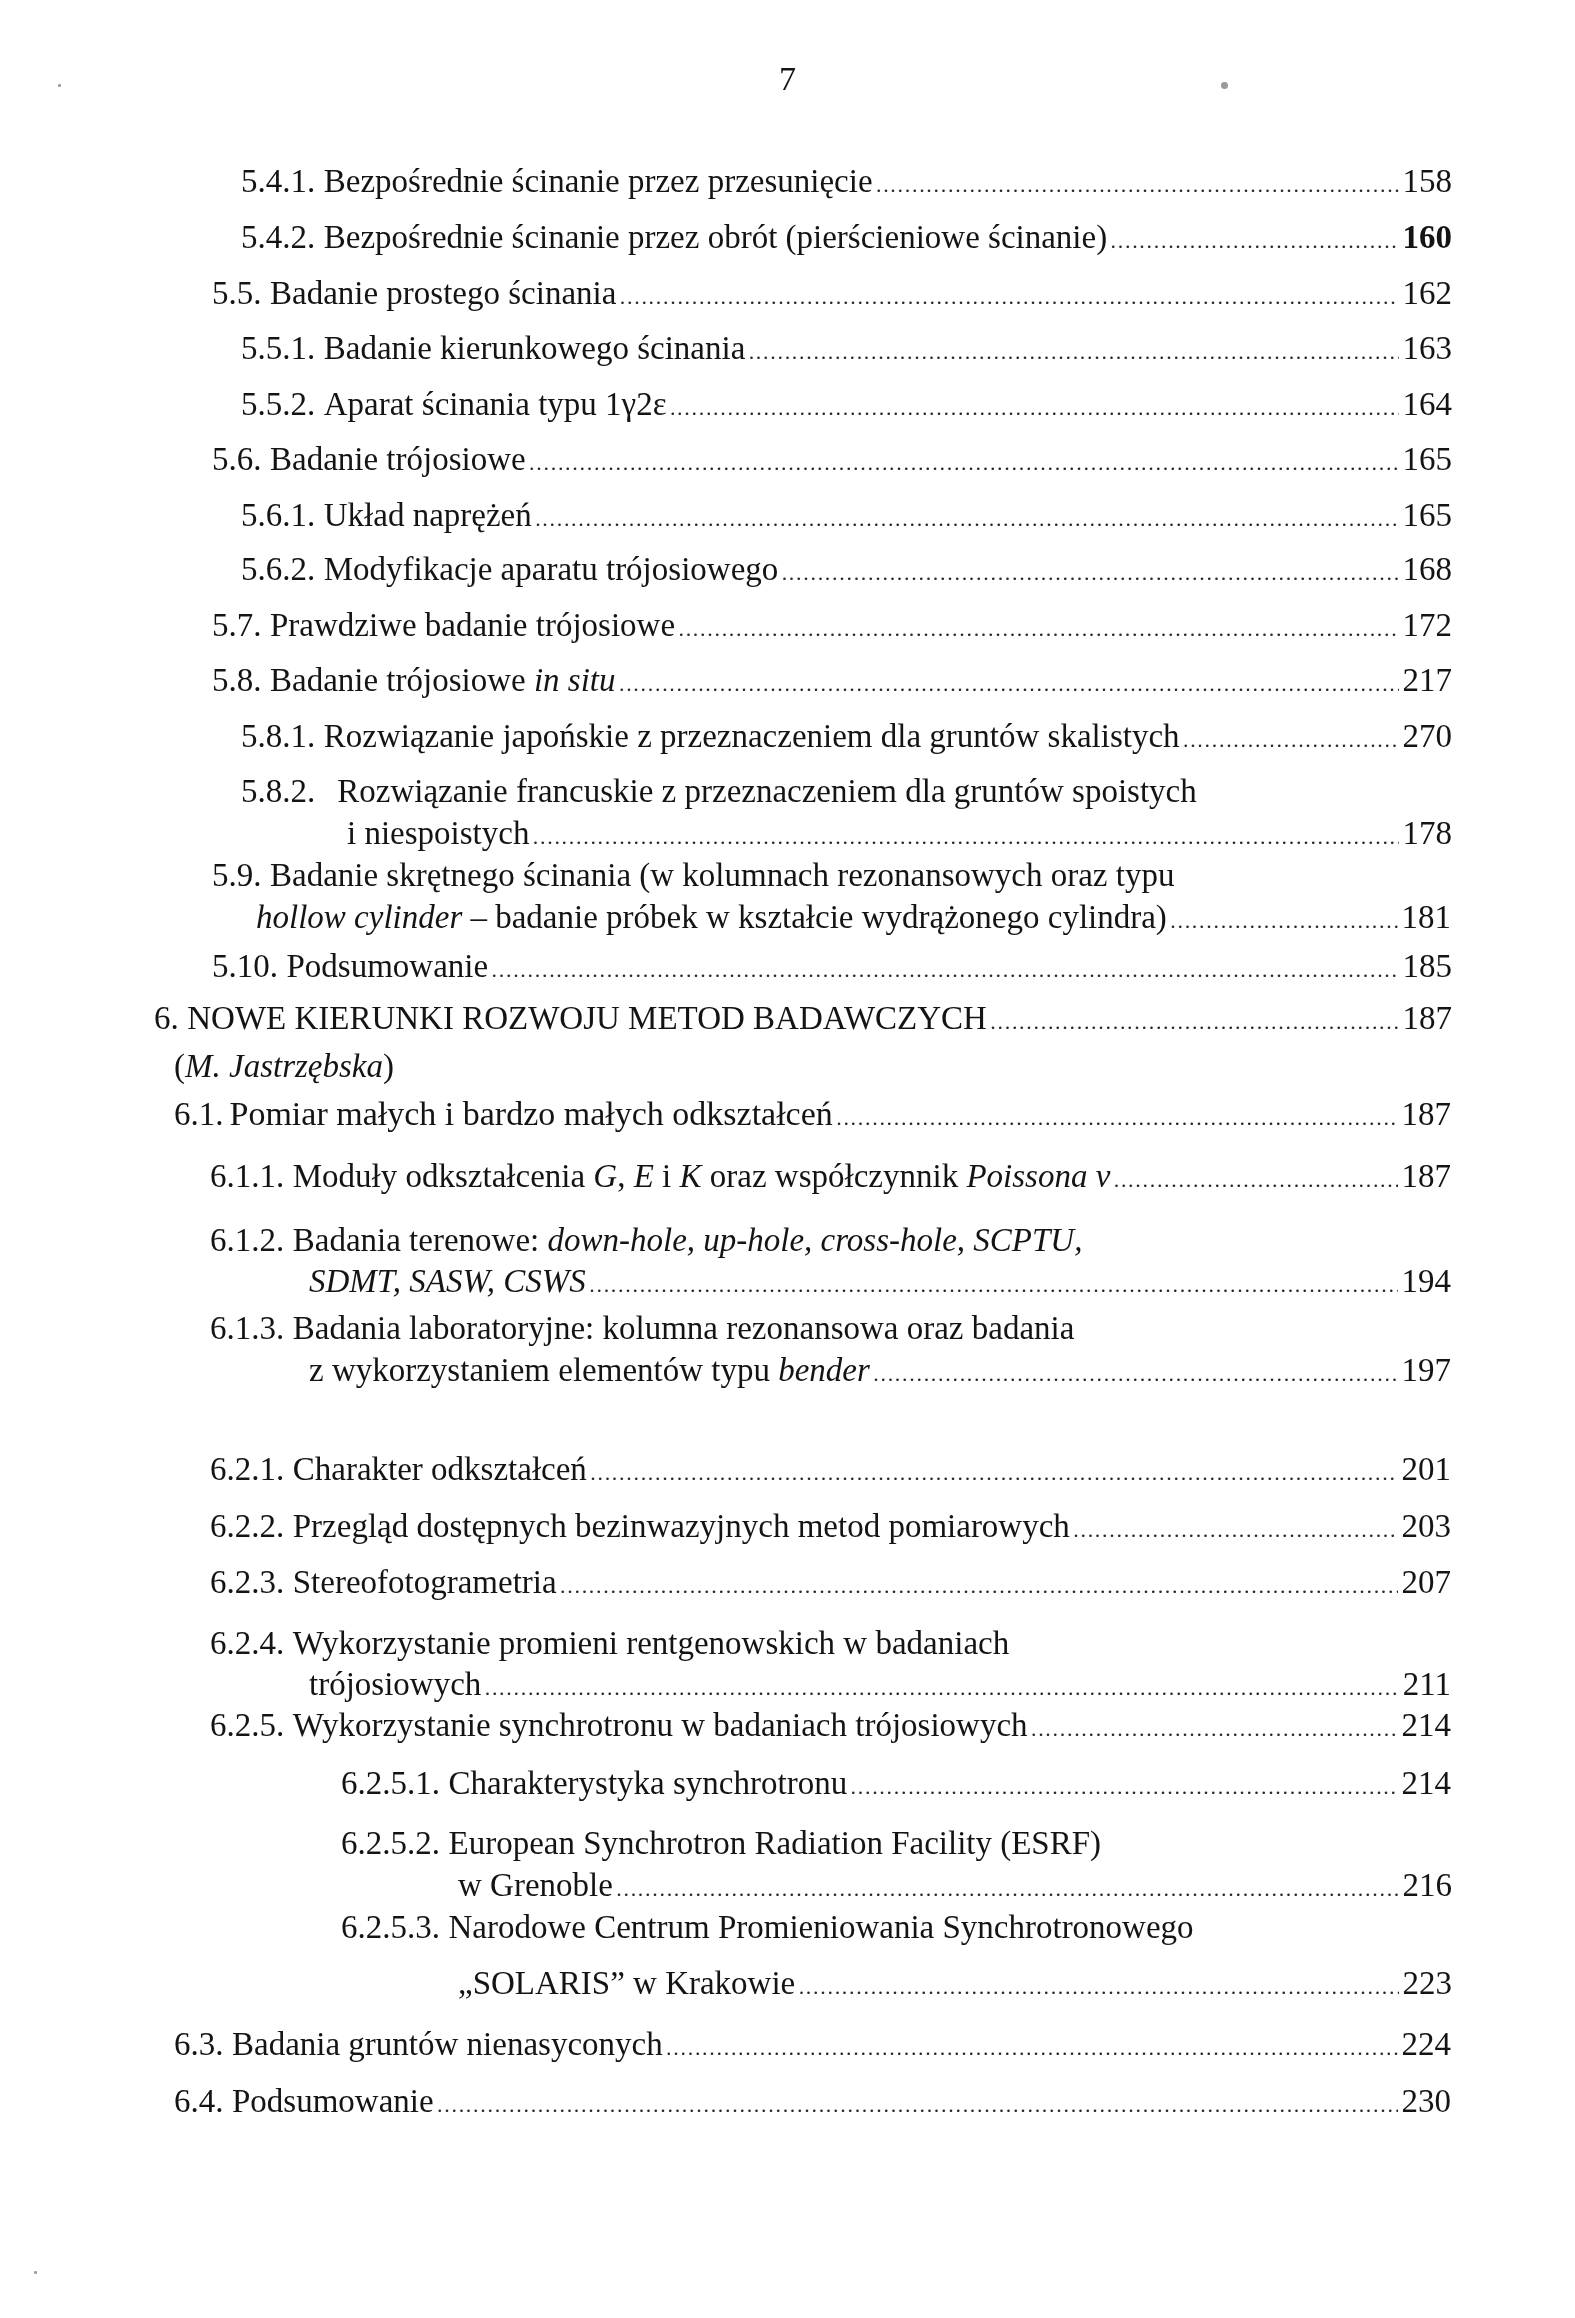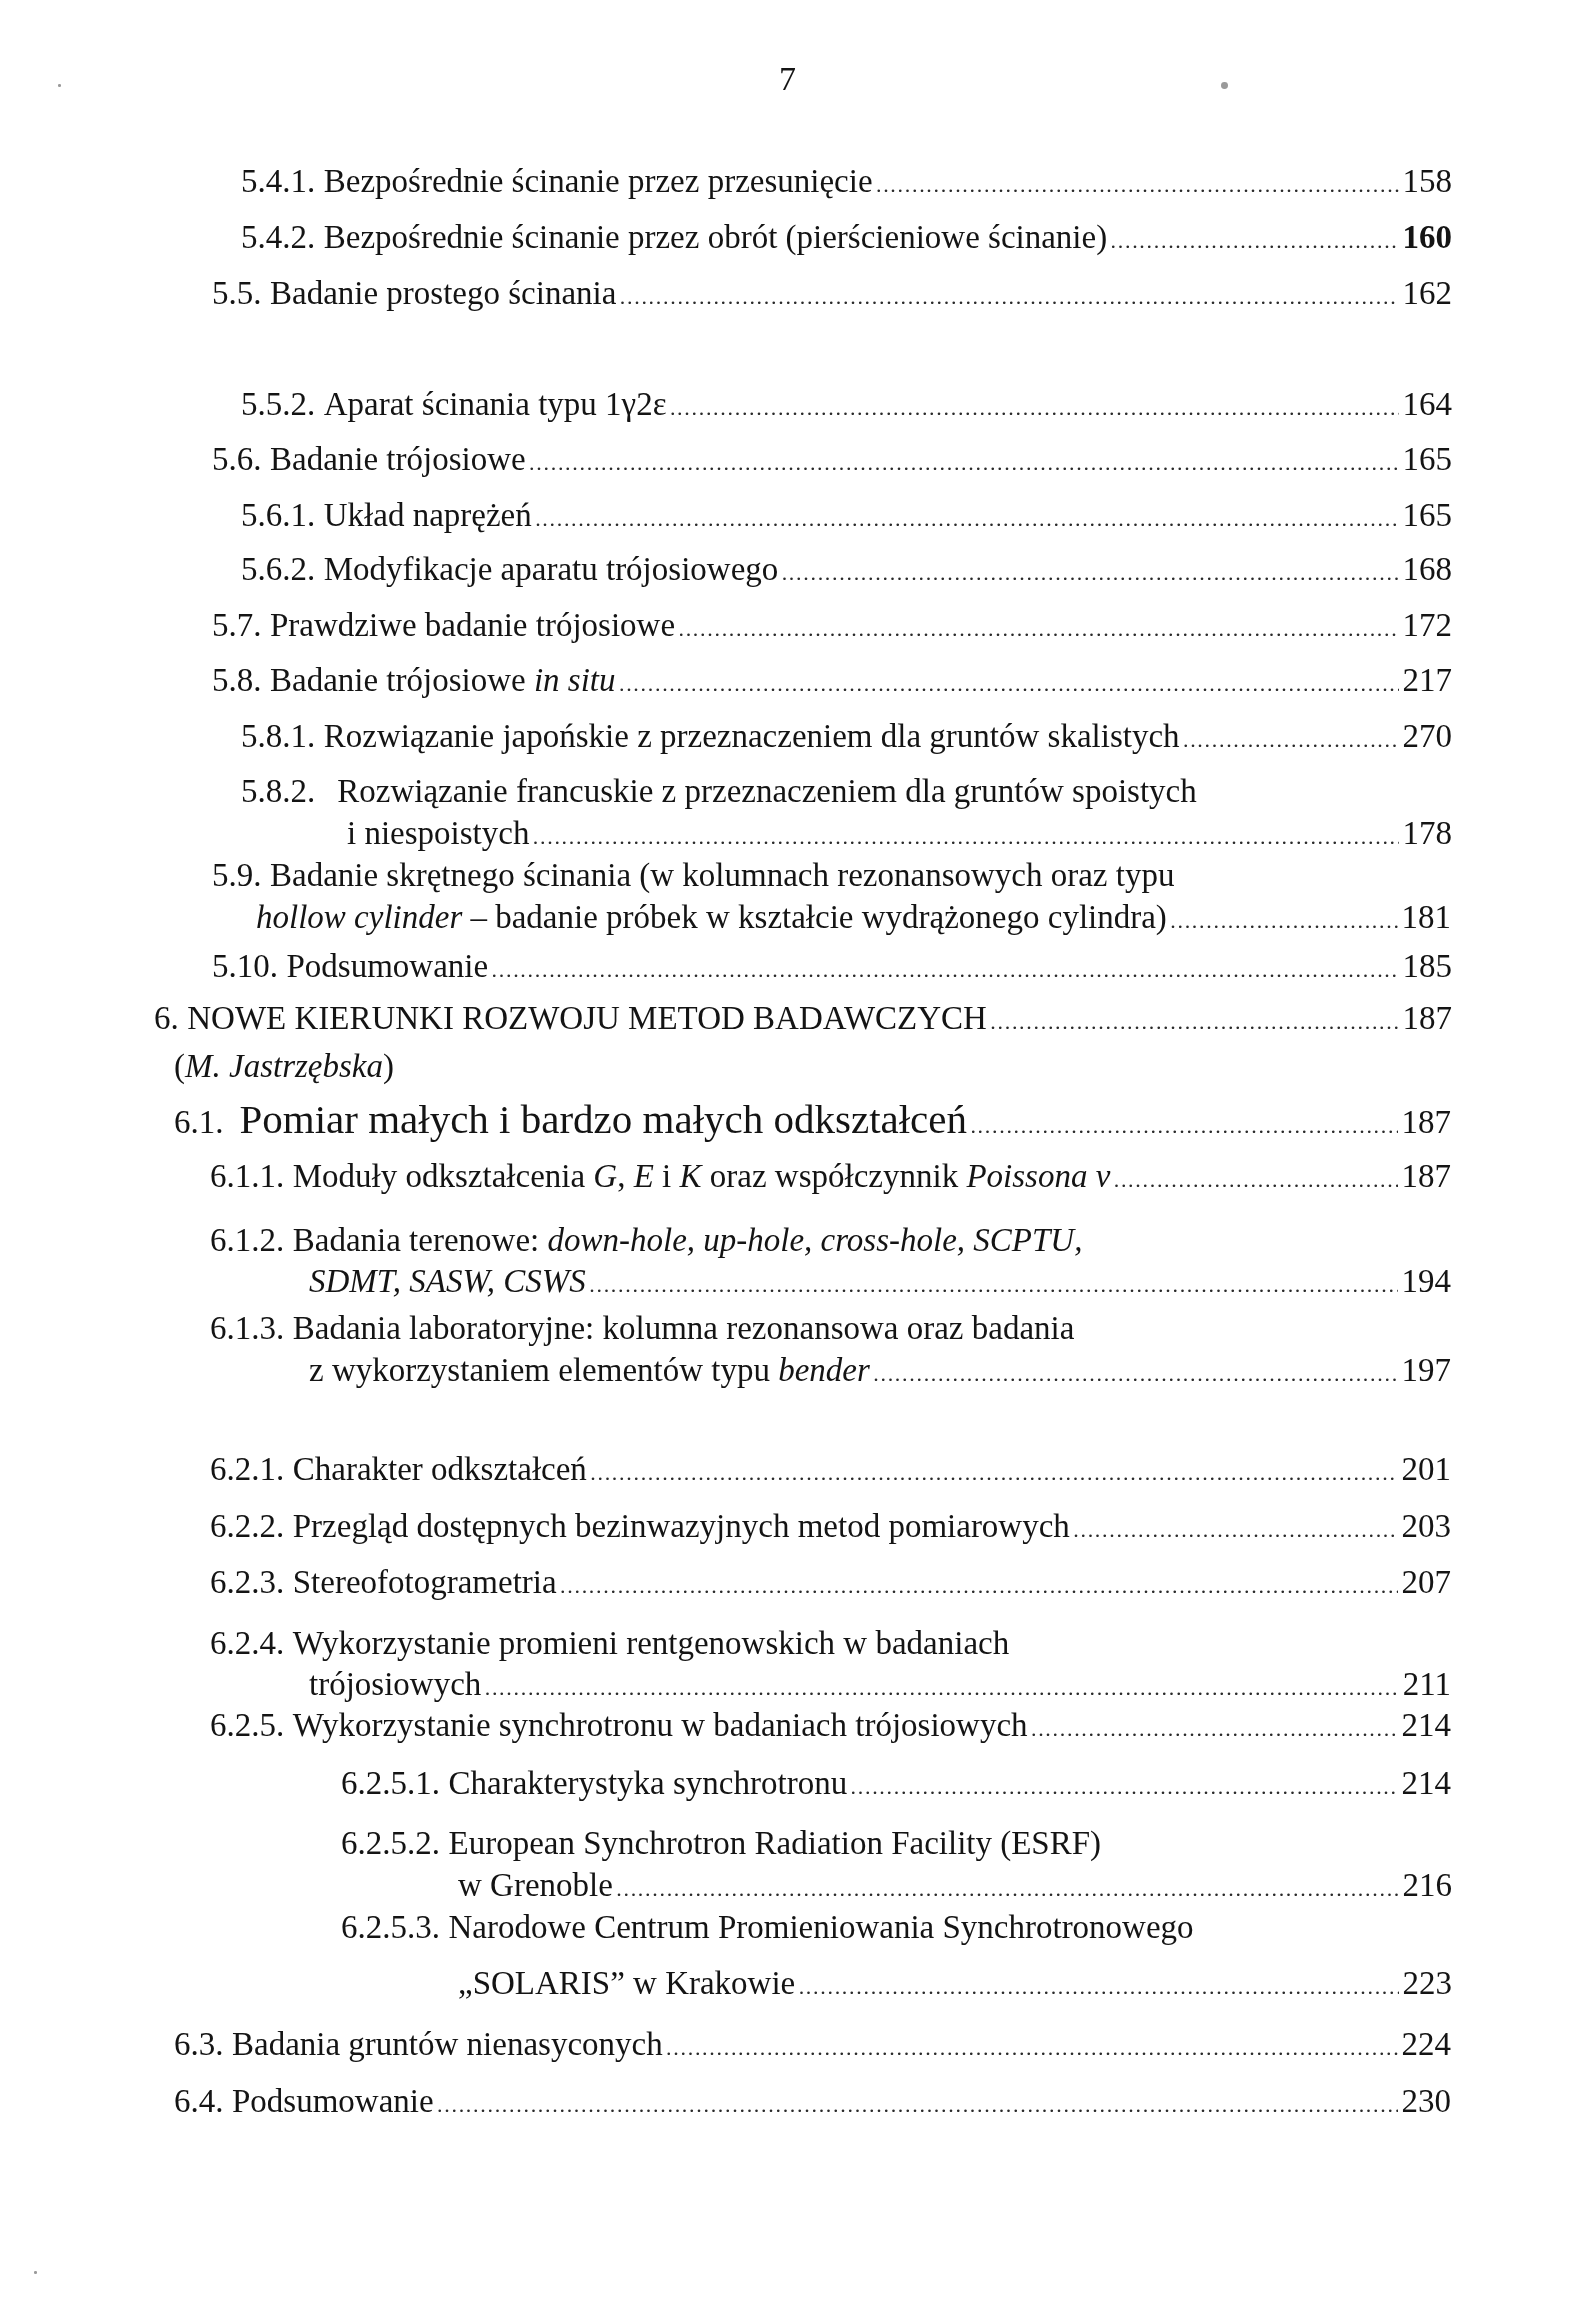--- a/index.html
+++ b/index.html
@@ -45,20 +45,26 @@
     <span class="page" style="font-size:33px;font-weight:bold;">160</span>
   </div>
 
   <div class="line" style="left:212px; top:275px; width:1240px;">
     <span style="font-size:33px;">5.5.</span>
     <span class="title-text" style="font-size:33px; margin-left:8.5px;">Badanie prostego ścinania</span>
     <span class="leader"></span>
     <span class="page" style="font-size:33px;">162</span>
   </div>
 
+  <div class="line" style="left:241px; top:330px; width:1211px;">
+    <span style="font-size:33px;">5.5.1.</span>
+    <span class="title-text" style="font-size:33px; margin-left:8.5px;">Badanie kierunkowego ścinania</span>
+    <span class="leader"></span>
+    <span class="page" style="font-size:33px;">163</span>
+  </div>
 
   <div class="line" style="left:241px; top:386px; width:1211px;">
     <span style="font-size:33px;">5.5.2.</span>
     <span class="title-text" style="font-size:33px; margin-left:8.5px;">Aparat ścinania typu 1γ2ε</span>
     <span class="leader"></span>
     <span class="page" style="font-size:33px;">164</span>
   </div>
 
   <div class="line" style="left:212px; top:441px; width:1240px;">
     <span style="font-size:33px;">5.6.</span>
@@ -139,21 +145,21 @@
   </div>
 
   <div class="line" style="left:174px; top:1048px; width:683px;">
     <span style="font-size:33px;">(</span>
       <i style="font-size:33px;">M. Jastrzębska</i>
       <span style="font-size:33px;">)</span>
   </div>
 
   <div class="line" style="left:174px; top:1095px; width:1277px;">
     <span style="font-size:33px;">6.1.</span>
-    <span class="title-text" style="font-size:41px; margin-left:16px;">Pomiar małych i bardzo małych odkształceń</span>
+    <span class="title-text" style="font-size:34px; margin-left:6px;">Pomiar małych i bardzo małych odkształceń</span>
     <span class="leader"></span>
     <span class="page" style="font-size:33px;">187</span>
   </div>
 
   <div class="line" style="left:210px; top:1158px; width:1241px;">
     <span style="font-size:33px;">6.1.1.</span>
     <span class="title-text" style="font-size:33px; margin-left:8.5px;">Moduły odkształcenia </span>
     <i class="title-text" style="font-size:33px;">G</i>
     <span class="title-text" style="font-size:33px;">, </span>
     <i class="title-text" style="font-size:33px;">E</i>

